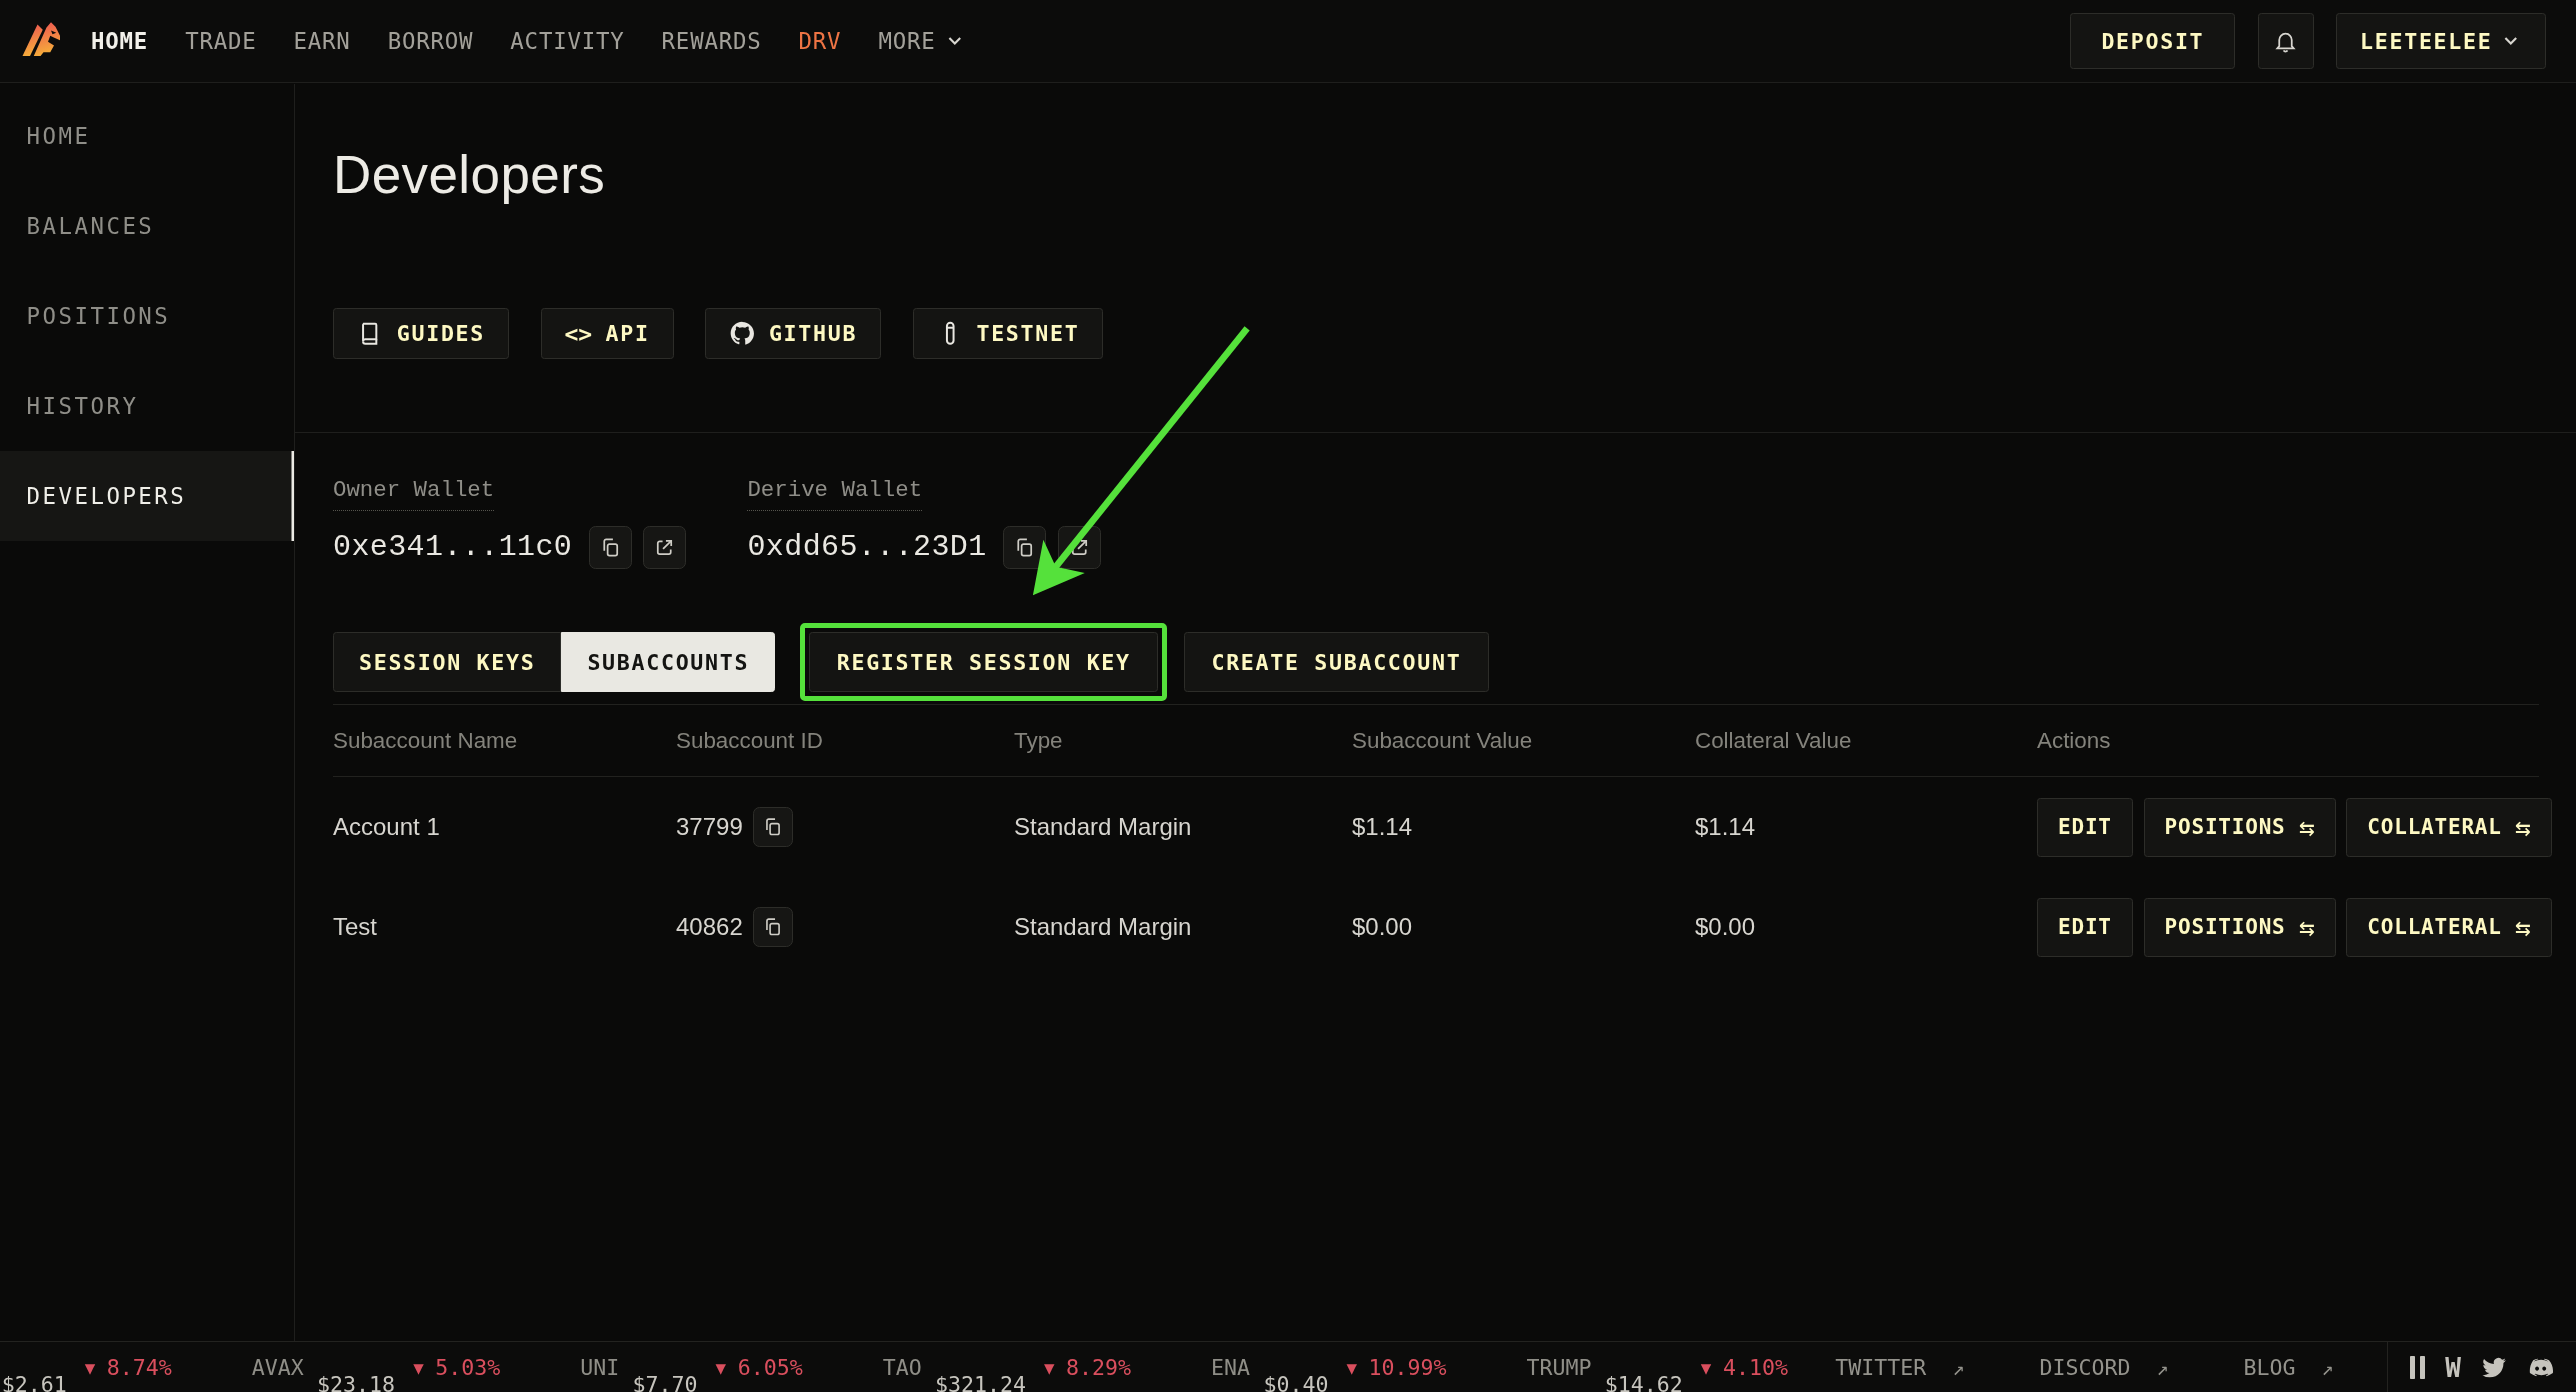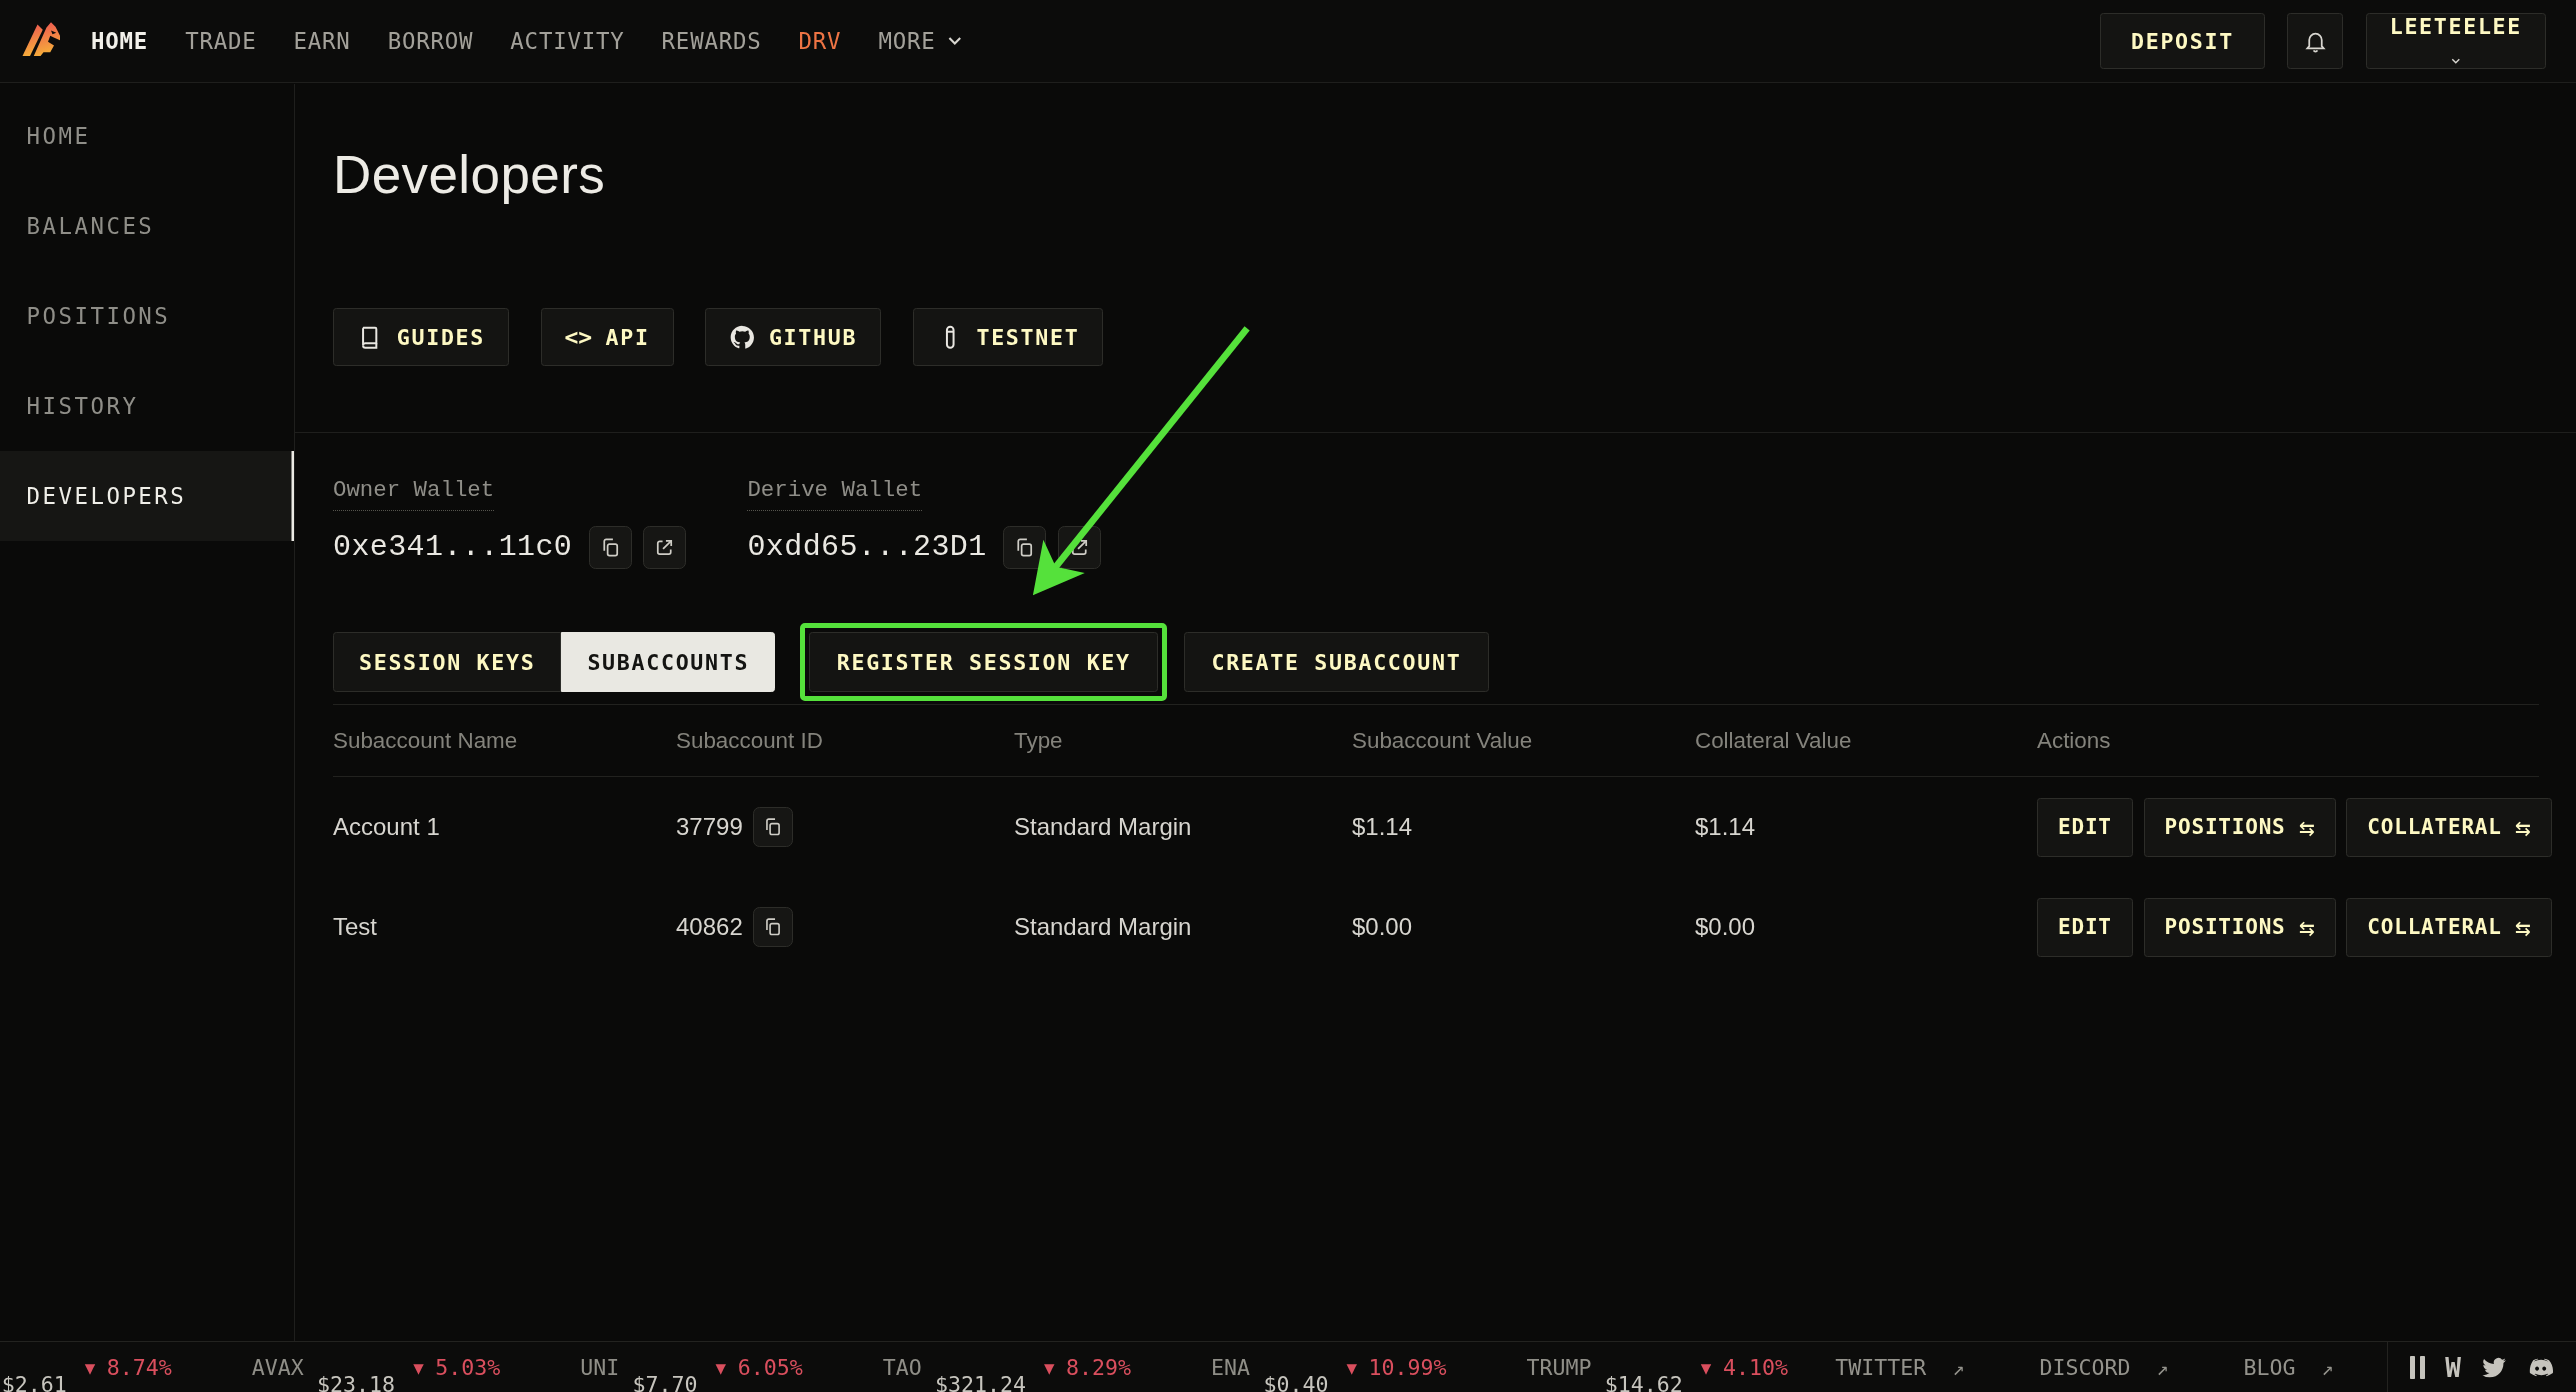--- a/index.html
+++ b/index.html
@@ -22,38 +22,38 @@
            color:#a3a19a; cursor:pointer; display:flex; align-items:center; gap:8.3px;}
   .navlink.active{color:#f2f0ea; font-weight:bold;}
   .navlink.accent{color:var(--orange);}
   .nav-right{margin-left:auto; display:flex; align-items:center; gap:22.4px;}
   .btn{display:inline-flex; align-items:center; justify-content:center; gap:13.3px;
        background:var(--panel); border:0.8px solid var(--btn-border); border-radius:3.3px;
        color:#fef9c3; font-family:"DejaVu Sans Mono",monospace; font-weight:bold;
        font-size:21.6px; letter-spacing:1.7px; cursor:pointer;}
   .deposit-btn{height:56px; padding:0 30px;}
   .icon-sq{width:56px; height:56px; padding:0;}
-  .account-btn{height:56px; padding:0 23px; gap:15px;flex-direction:column;}
+  .account-btn{height:56px; padding:0 23px; gap:8px;}
   .chev{width:21.6px; height:21.6px; stroke:#d8d6d0; stroke-width:2.4; fill:none;}
 
   
   .sidebar{position:absolute; top:84px; left:0; width:295px; bottom:52px;
            border-right:0.8px solid var(--border); padding-top:6.6px;}
   .side-item{height:90px; display:flex; align-items:center; padding-left:26.5px;
              font-family:"DejaVu Sans Mono",monospace; font-size:22.4px; letter-spacing:2.5px;
              color:#8f8e88; cursor:pointer;}
   .side-item.active{background:#161614; color:#f0efe9; box-shadow:inset -2.5px 0 0 #eceae4;}
 
   
   .main{position:absolute; left:295px; top:84px; right:0; bottom:52px;}
   .page-title{position:absolute; left:38px; top:60px; font-size:53px; font-weight:500;
               color:#edebe5; letter-spacing:0.4px;}
   .page-sub{position:absolute; left:38px; top:141px; font-size:25px; color:#a3a19a;}
   .resources{position:absolute; left:38px; top:224px; display:flex; gap:31.5px;}
-  .res-btn{height:58px; padding:16px 23px;}
+  .res-btn{height:51px; padding:16px 23px;}
   .res-btn svg{width:26.5px; height:26.5px; stroke:#e9e7e1; stroke-width:1.8; fill:none;}
   .res-glyph{font-size:23px; letter-spacing:0;}
   .divider{position:absolute; top:348px; left:0; right:0; height:0.8px; background:var(--border);}
 
   .wallets{position:absolute; left:38px; top:393px; display:flex;font-family:Liberation Mono, monospace;}
   .wallet{margin-right:61px; min-width:259px;}
   .wallet-label{display:inline-block; font-size:22.4px; color:#8f8e88; padding-bottom:6.6px;
                 border-bottom:1.7px dotted #55544d;}
   .wallet-row{margin-top:15px; display:flex; align-items:center; gap:11.6px;}
   .wallet-addr{font-size:30px; font-weight:500; color:#eae8e2; letter-spacing:0.4px; margin-right:5px;}

